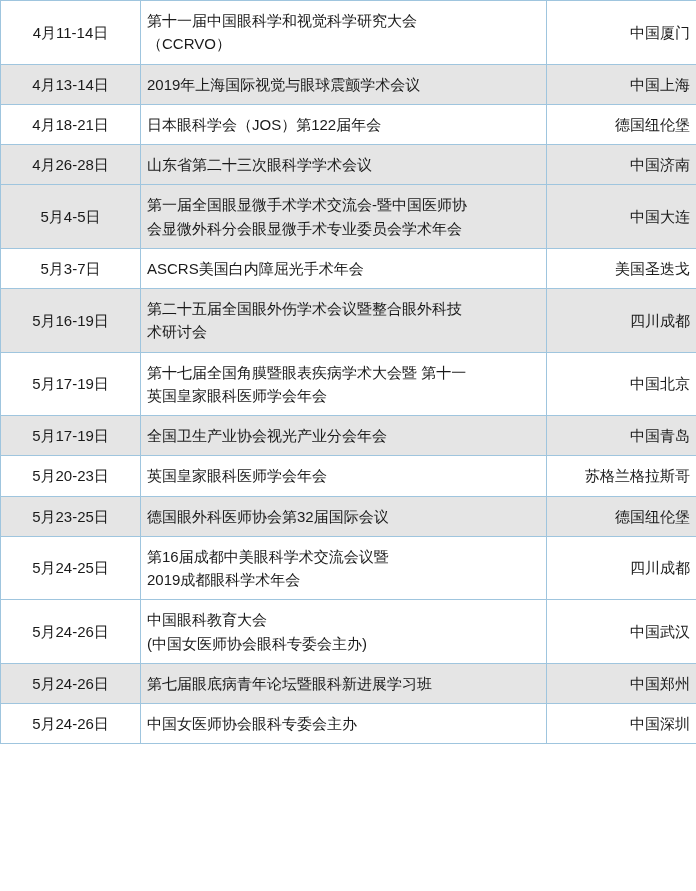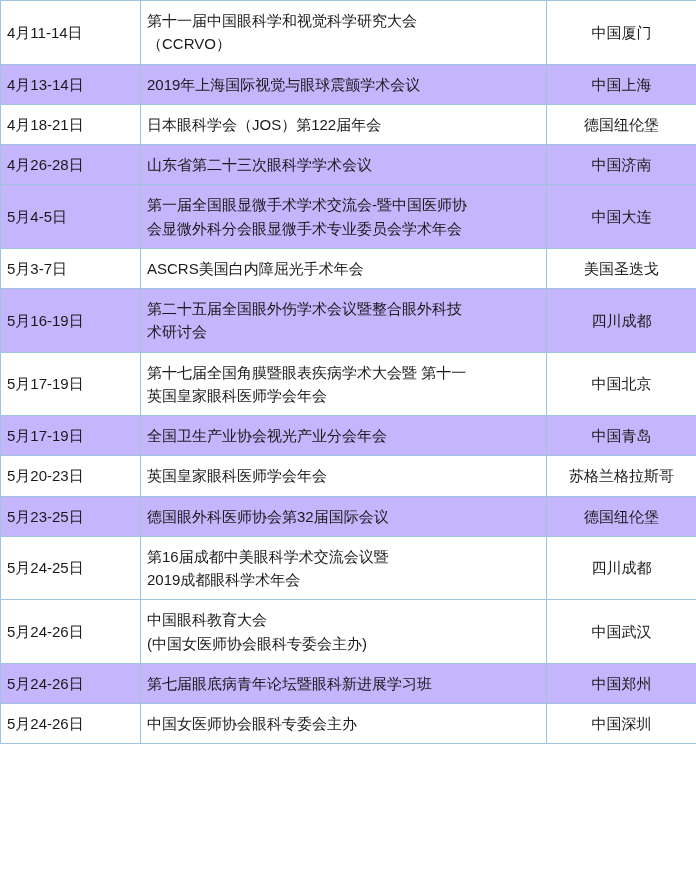--- a/index.html
+++ b/index.html
@@ -24,36 +24,36 @@
 
   .schedule-table td {
     border: 1px solid #9fc5de;
     font-size: 15px;
     line-height: 1.55;
     vertical-align: middle;
     padding: 8px 6px;
     box-sizing: border-box;
   }
   .cell-date {
-    text-align: left;
+    text-align: center;
     white-space: nowrap;
   }
   .cell-name {
     text-align: left;
     padding-left: 12px;
   }
   .cell-place {
-    text-align: center;
+    text-align: right;
     white-space: nowrap;
   }
   tr.row-odd td {
     background: #ffffff;
   }
   tr.row-even td {
-    background: #c4b5fd;
+    background: #e5e5e5;
   }
   .cell-name .line {
     display: block;
   }
 </style>
 </head>
 <body>
 
 <table class="schedule-table">
   <colgroup>

